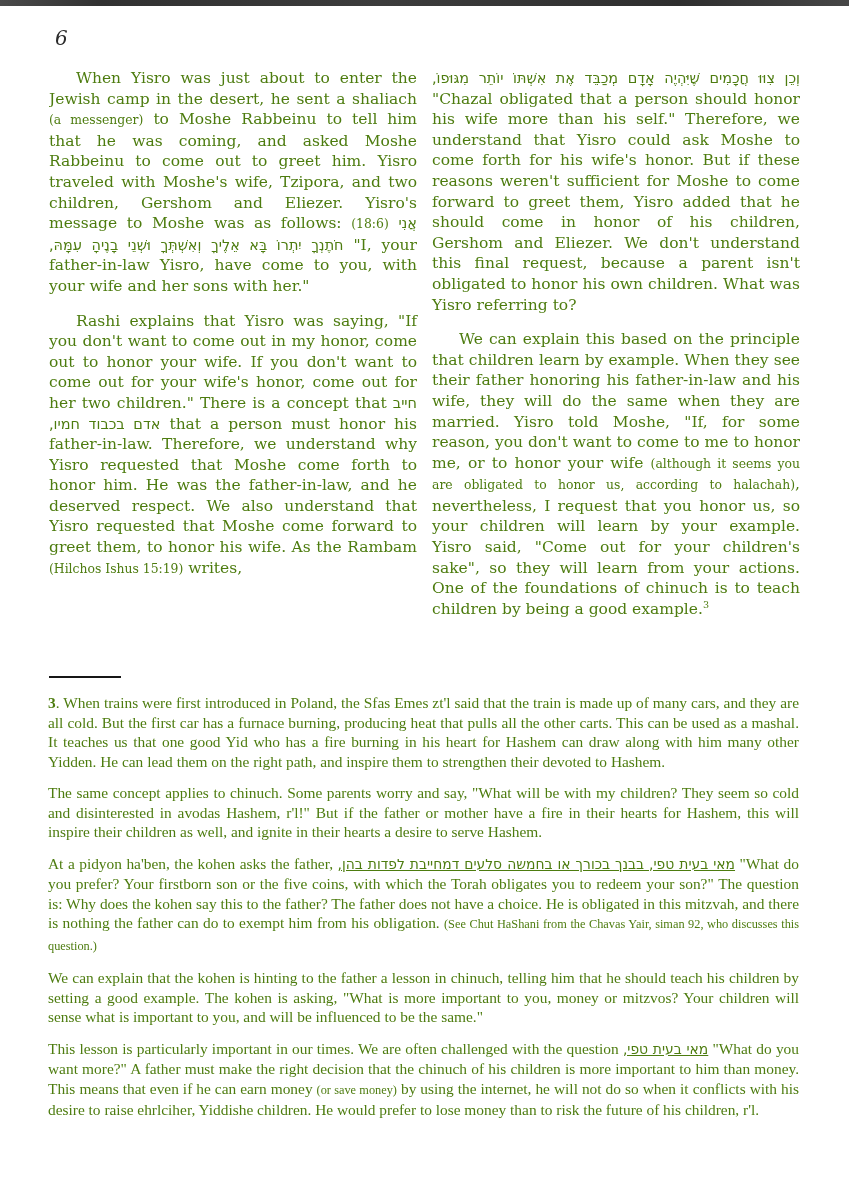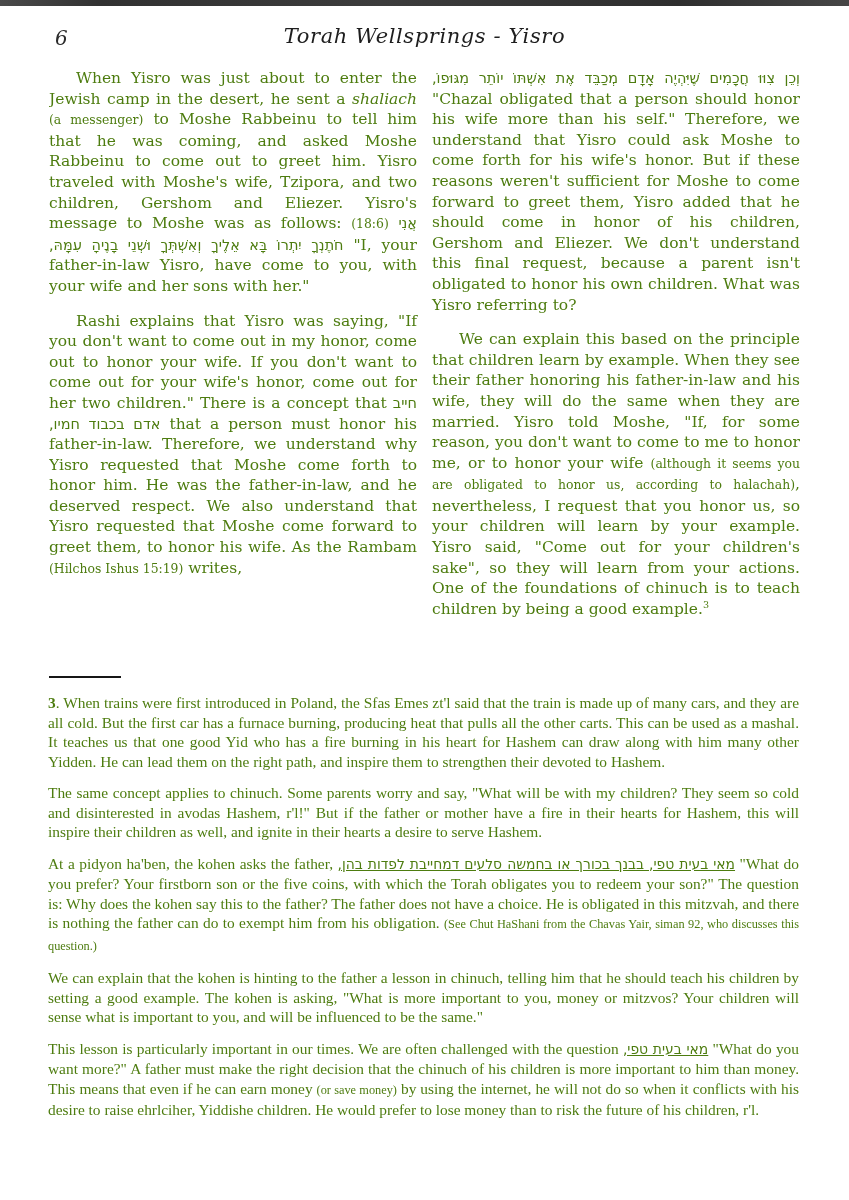--- a/index.html
+++ b/index.html
@@ -30,21 +30,21 @@
     text-align:center;font-weight:bold;font-size:16.5px;color:#161616;
     margin:8px 0 20px 0;
   }
   .para{
     margin:0 0 14px 0;
     font-size:15.5px;line-height:20.6px;
     text-align:justify;
     color:#4d7c0f;
   }
   .para.indent{text-indent:27px;}
-  .seg-i{font-style:italic;}
+  .seg-i{}
   .seg-s{font-size:0.8em;}
   .seg-b{font-weight:bold;}
   .seg-h{font-family:"DejaVu Sans", sans-serif;font-size:0.93em;unicode-bidi:isolate;}
   sup.seg-sup{font-size:0.62em;line-height:0;}
   .footnotes{position:absolute;top:676px;left:48px;width:751px;}
   .footnote-separator{
     width:72px;height:2px;background:#161616;margin:0 0 15px 1px;
   }
   .footnotes .para{
     font-family:"Liberation Serif", serif;
@@ -52,21 +52,20 @@
   }
   .footnotes .seg-h{font-size:0.9em;text-decoration:underline;}
 </style>
 </head>
 <body>
 
 <div class="top-edge"></div>
 
 <div class="page-header">
   <div class="page-number">6</div>
-  <div class="page-title">Torah Wellsprings - Yisro</div>
 </div>
 
 <div class="columns">
   <div class="col">
     <div>
         <p class="para indent"><span class="seg-n">When Yisro was just about to enter the Jewish camp in the desert, he sent a </span><span class="seg-i">shaliach</span><span class="seg-n"> </span><span class="seg-s">(a messenger)</span><span class="seg-n"> to Moshe Rabbeinu to tell him that he was coming, and asked Moshe Rabbeinu to come out to greet him. Yisro traveled with Moshe's wife, Tzipora, and two children, Gershom and Eliezer. Yisro's message to Moshe was as follows: </span><span class="seg-s">(18:6)</span><span class="seg-n"> </span><span class="seg-h" dir="rtl">אֲנִי חֹתֶנְךָ יִתְרוֹ בָּא אֵלֶיךָ וְאִשְׁתְּךָ וּשְׁנֵי בָנֶיהָ עִמָּהּ,</span><span class="seg-n"> "I, your father-in-law Yisro, have come to you, with your wife and her sons with her."</span></p>
         <p class="para indent"><span class="seg-n">Rashi explains that Yisro was saying, "If you don't want to come out in my honor, come out to honor your wife. If you don't want to come out for your wife's honor, come out for her two children." There is a concept that </span><span class="seg-h" dir="rtl">חייב אדם בכבוד חמיו,</span><span class="seg-n"> that a person must honor his father-in-law. Therefore, we understand why Yisro requested that Moshe come forth to honor him. He was the father-in-law, and he deserved respect. We also understand that Yisro requested that Moshe come forward to greet them, to honor his wife. As the Rambam </span><span class="seg-s">(Hilchos Ishus 15:19)</span><span class="seg-n"> writes,</span></p>
       </div>
   </div>
   <div class="col">

